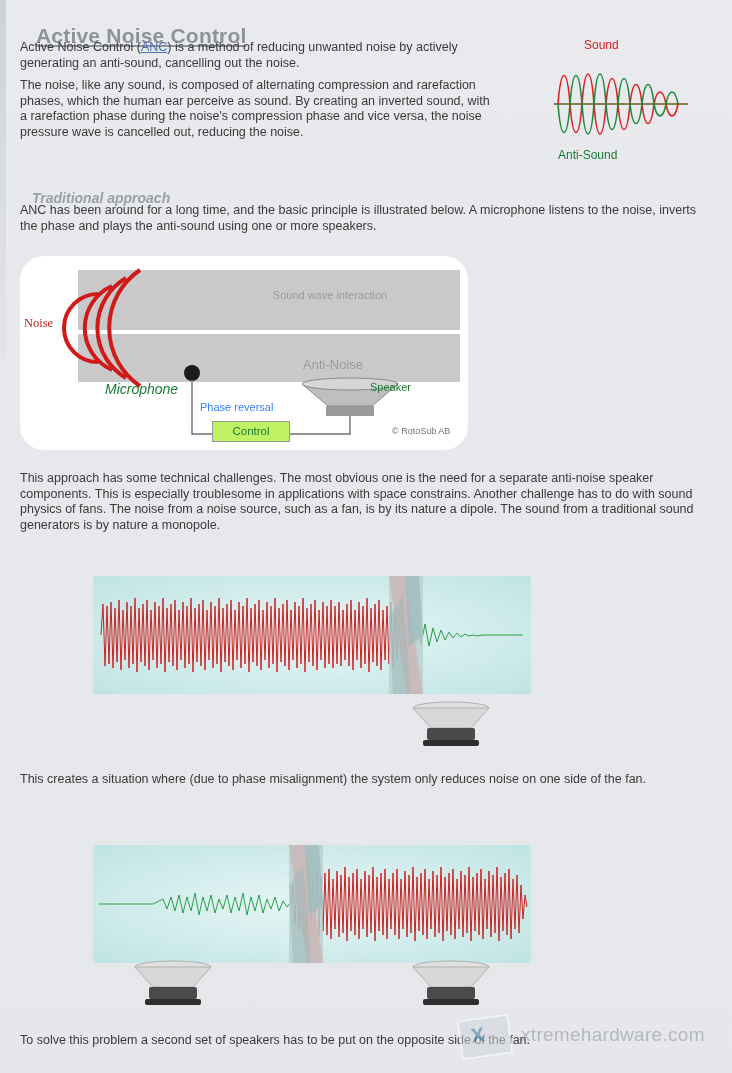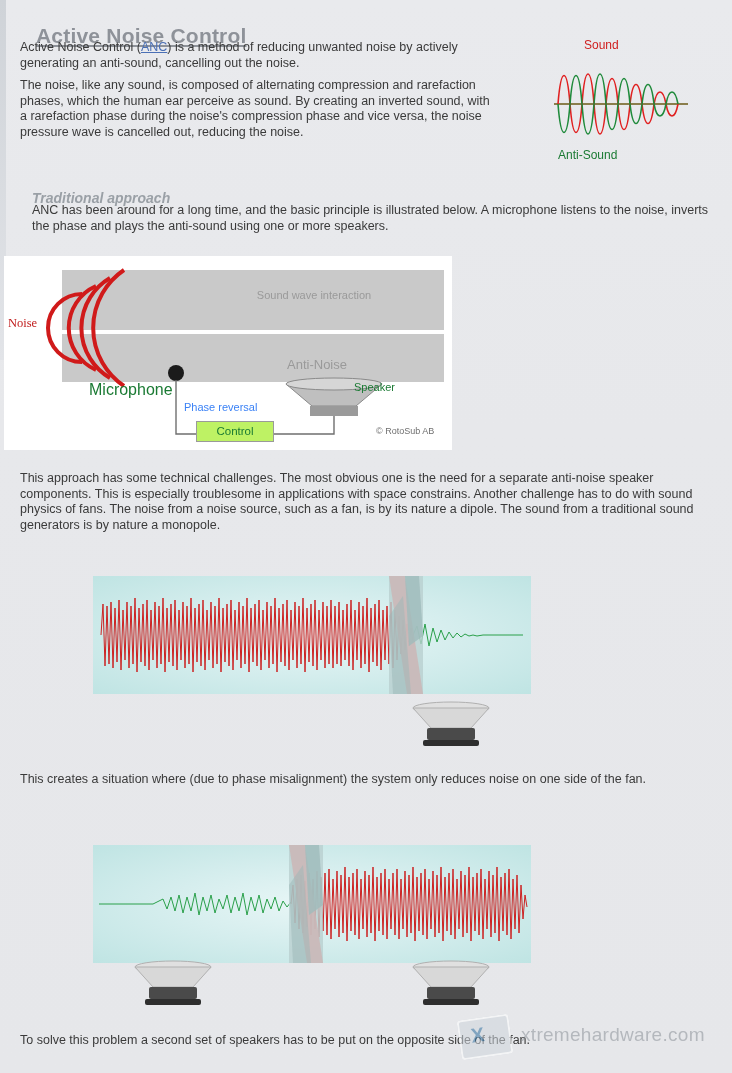--- a/index.html
+++ b/index.html
@@ -52,21 +52,21 @@
   }
   p.para {
     position: absolute;
     margin: 0;
     font-size: 12.5px;
     line-height: 15.5px;
     color: #3a3a3a;
   }
   .p1 { left: 20px; top: 40px; width: 460px; }
   .p2 { left: 20px; top: 78px; width: 470px; }
-  .p3 { left: 32px; top: 203px; width: 692px; }
+  .p3 { left: 20px; top: 203px; width: 692px; }
   .p4 { left: 20px; top: 471px; width: 700px; }
   .p5 { left: 20px; top: 772px; width: 700px; }
   .p6 { left: 20px; top: 1033px; width: 700px; }
   a.link {
     color: #4a6fb5;
     text-decoration: underline;
   }
 
   
   .figure-topright {
@@ -88,26 +88,27 @@
     left: 10px;
     top: 110px;
     font-size: 12px;
     color: #1a7a33;
   }
   .figure-topright svg { position: absolute; left: 0; top: 18px; }
 
   
   .diagram1 {
     position: absolute;
-    left: 4px;
+    left: 20px;
     top: 256px;
     width: 448px;
     height: 194px;
     background: #ffffff;
     box-shadow: 0 0 0 0 rgba(0,0,0,0);
+    border-radius: 24px;
   }
   .d1-band-top {
     position: absolute;
     left: 58px;
     top: 14px;
     width: 382px;
     height: 60px;
     background: #c9c9c9;
   }
   .d1-band-bot {
@@ -142,22 +143,23 @@
     left: 4px;
     top: 60px;
     font-size: 12.5px;
     color: #c01c1c;
     font-family: Liberation Serif, serif;
   }
   .d1-mic {
     position: absolute;
     left: 85px;
     top: 125px;
-    font-size: 16px;
+    font-size: 14px;
     color: #1a7a33;
+    font-style: italic;
   }
   .d1-spk {
     position: absolute;
     left: 350px;
     top: 125px;
     font-size: 11px;
     color: #1a7a33;
   }
   .d1-phase {
     position: absolute;

